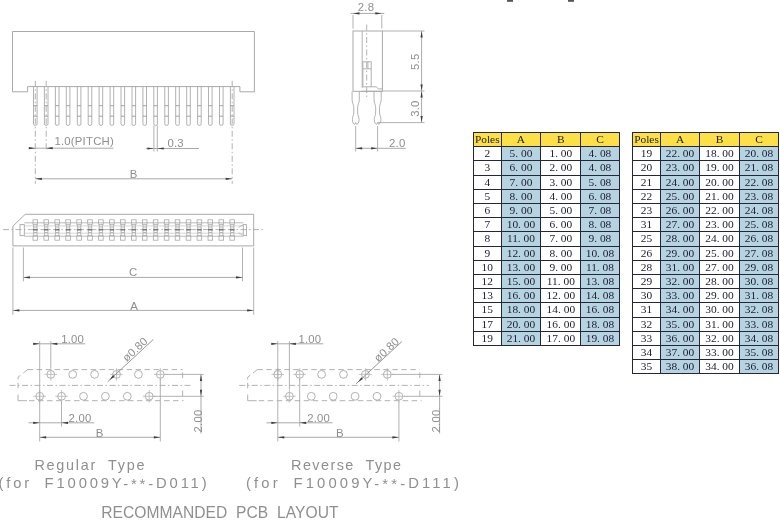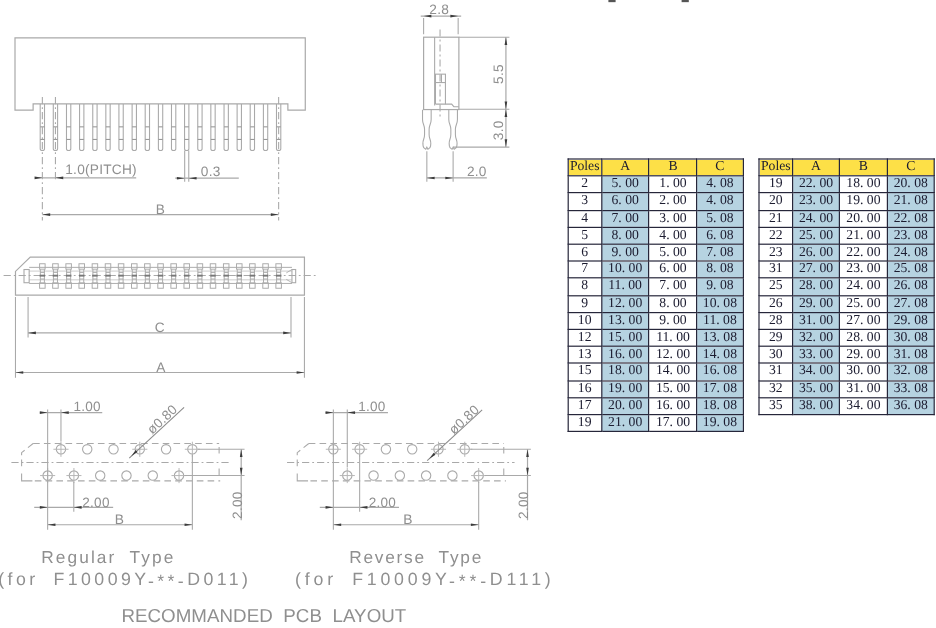--- a/index.html
+++ b/index.html
@@ -594,26 +594,20 @@
         <td>12. 00</td>
         <td class="b">14. 08</td>
       </tr>
 <tr>
         <td>15</td>
         <td class="b">18. 00</td>
         <td>14. 00</td>
         <td class="b">16. 08</td>
       </tr>
 <tr>
-        <td>16</td>
-        <td class="b">19. 00</td>
-        <td>15. 00</td>
-        <td class="b">17. 08</td>
-      </tr>
-<tr>
         <td>17</td>
         <td class="b">20. 00</td>
         <td>16. 00</td>
         <td class="b">18. 08</td>
       </tr>
 <tr>
         <td>19</td>
         <td class="b">21. 00</td>
         <td>17. 00</td>
         <td class="b">19. 08</td>
@@ -707,19 +701,31 @@
         <td>30. 00</td>
         <td class="b">32. 08</td>
       </tr>
 <tr>
         <td>32</td>
         <td class="b">35. 00</td>
         <td>31. 00</td>
         <td class="b">33. 08</td>
       </tr>
 <tr>
+        <td>33</td>
+        <td class="b">36. 00</td>
+        <td>32. 00</td>
+        <td class="b">34. 08</td>
+      </tr>
+<tr>
+        <td>34</td>
+        <td class="b">37. 00</td>
+        <td>33. 00</td>
+        <td class="b">35. 08</td>
+      </tr>
+<tr>
         <td>35</td>
         <td class="b">38. 00</td>
         <td>34. 00</td>
         <td class="b">36. 08</td>
       </tr>
 </tbody>
   </table>
 
 </body></html>

